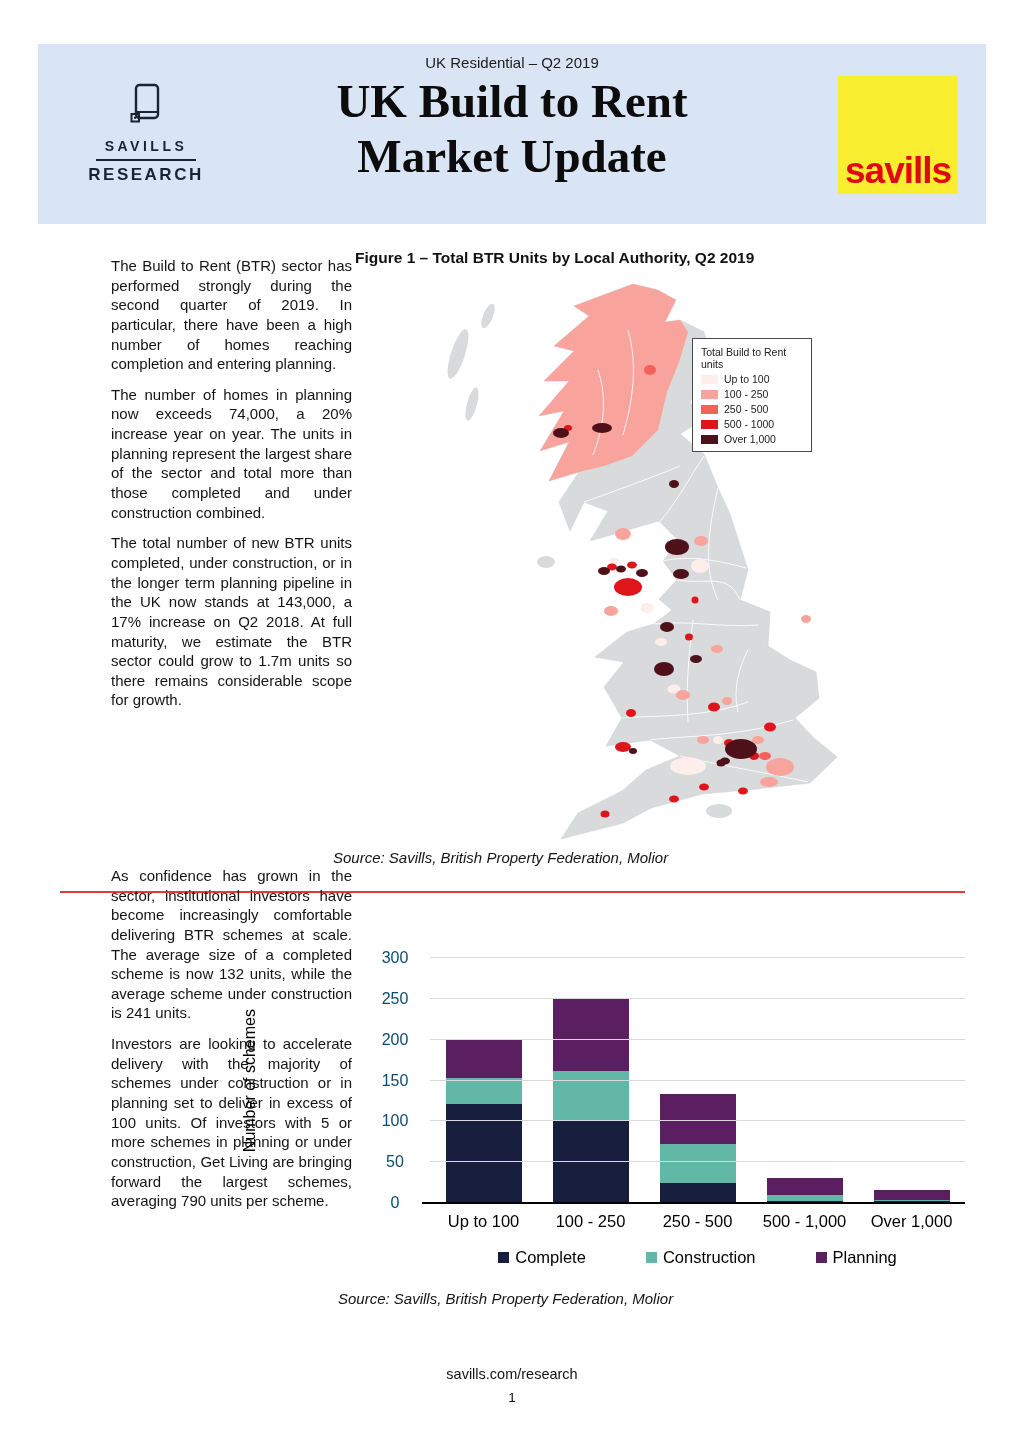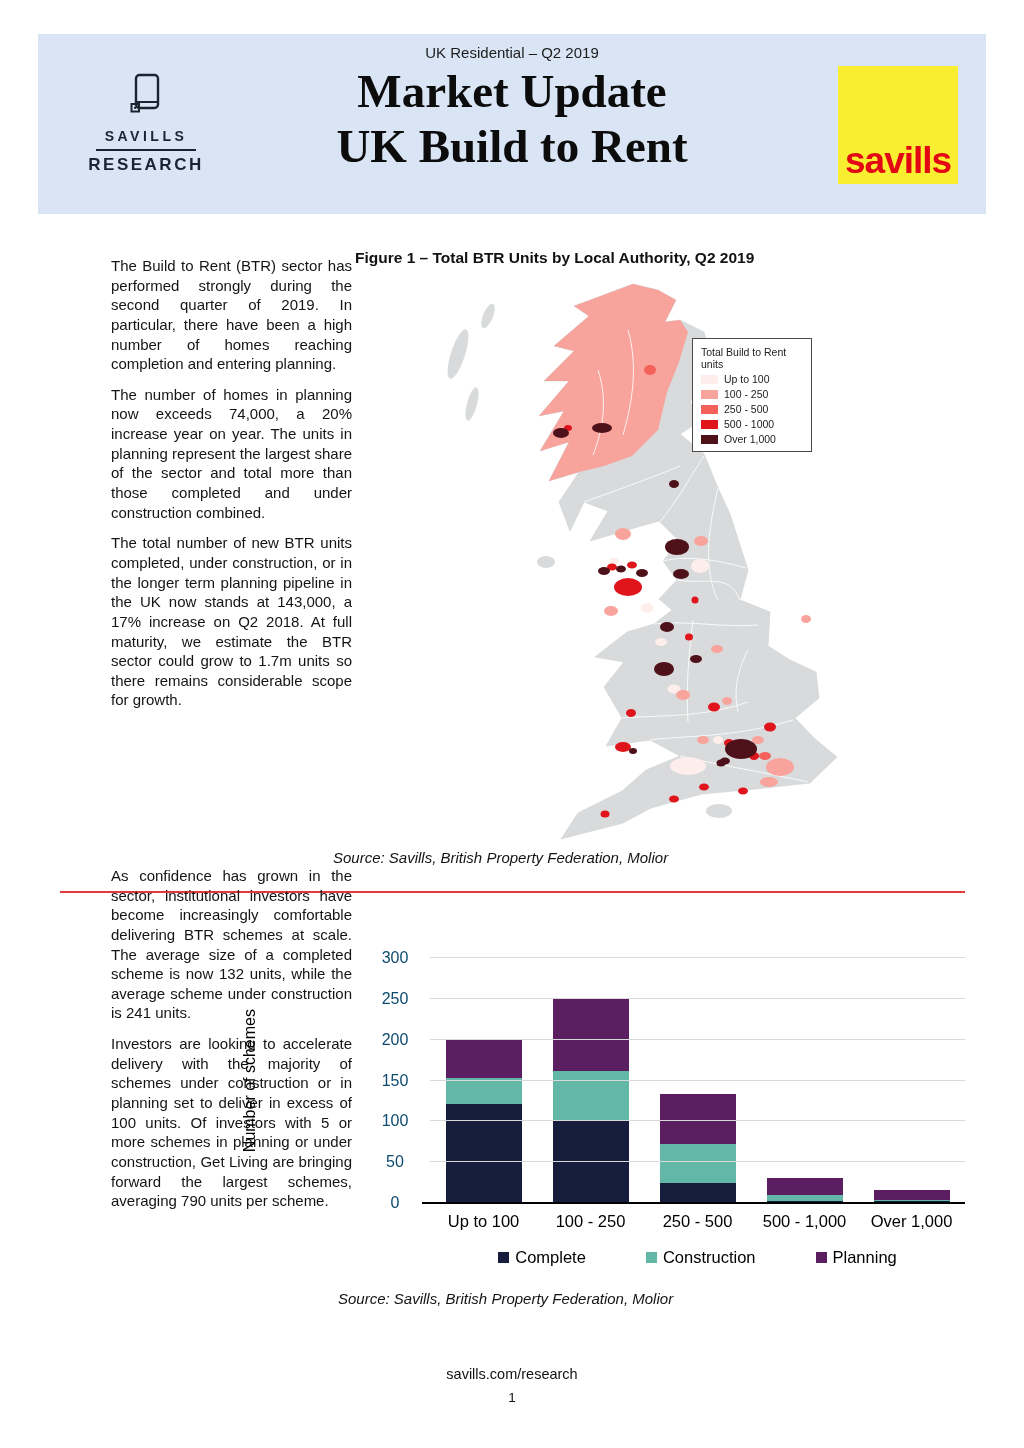--- a/index.html
+++ b/index.html
@@ -1,20 +1,20 @@
 <!DOCTYPE html>
 <html><head>
 <meta charset="utf-8">
 <style>
   * { margin:0; padding:0; box-sizing:border-box; }
   body { background:#fff; font-family:"Liberation Sans", sans-serif; color:#111; }
   .page { position:relative; width:1024px; height:1448px; margin:0 auto; background:#fff; overflow:hidden; }
 
   
-  .header { position:absolute; left:38px; top:34px; width:948px; height:180px; background:#d9e5f5; }
+  .header { position:absolute; left:38px; top:44px; width:948px; height:180px; background:#d9e5f5; }
   .kicker { position:absolute; top:10px; left:0; width:100%; text-align:center; font-size:15px; color:#1c1c1c; }
   .main-title { position:absolute; top:30px; left:0; width:100%; text-align:center;
                 font-family:"Liberation Serif", serif; font-weight:bold; font-size:47px; line-height:1.16; color:#0c0c0c; }
   .research { position:absolute; left:40px; top:38px; width:136px; text-align:center; color:#1a2330; }
   .research .icon-wrap { height:52px; }
   .research .sav { font-size:14px; font-weight:bold; letter-spacing:3.5px; margin-top:4px; }
   .research .rule { width:100px; height:2px; background:#1a2330; margin:5px auto 4px auto; }
   .research .res { font-size:17px; font-weight:bold; letter-spacing:2.5px; }
   .logo-box { position:absolute; right:28px; top:32px; width:120px; height:118px; background:#f9ee30; }
   .logo-box span { position:absolute; left:7px; bottom:2px; font-size:37px; font-weight:bold; letter-spacing:-1px; color:#e30613; }
@@ -59,22 +59,22 @@
   .page-num { position:absolute; left:0; top:1390px; width:100%; text-align:center; font-size:13.5px; }
 </style>
 </head>
 <body>
 
 <div class="page">
 
   <div class="header">
     <div class="kicker">UK Residential – Q2 2019</div>
     <div class="main-title">
+      <div>UK Build to Rent</div>
       <div>Market Update</div>
-      <div>UK Build to Rent</div>
     </div>
     <div class="research">
       <div class="icon-wrap">
         <svg width="40" height="50" viewBox="0 0 40 50">
           <rect x="10" y="3" width="22" height="33" rx="3.5" fill="none" stroke="#1a2330" stroke-width="2.4"></rect>
           <path d="M10 30 h22" fill="none" stroke="#1a2330" stroke-width="2"></path>
           <rect x="5.5" y="32" width="7.5" height="7.5" fill="none" stroke="#1a2330" stroke-width="2"></rect>
           <circle cx="9.2" cy="35.8" r="1.3" fill="#1a2330"></circle>
         </svg>
       </div>

